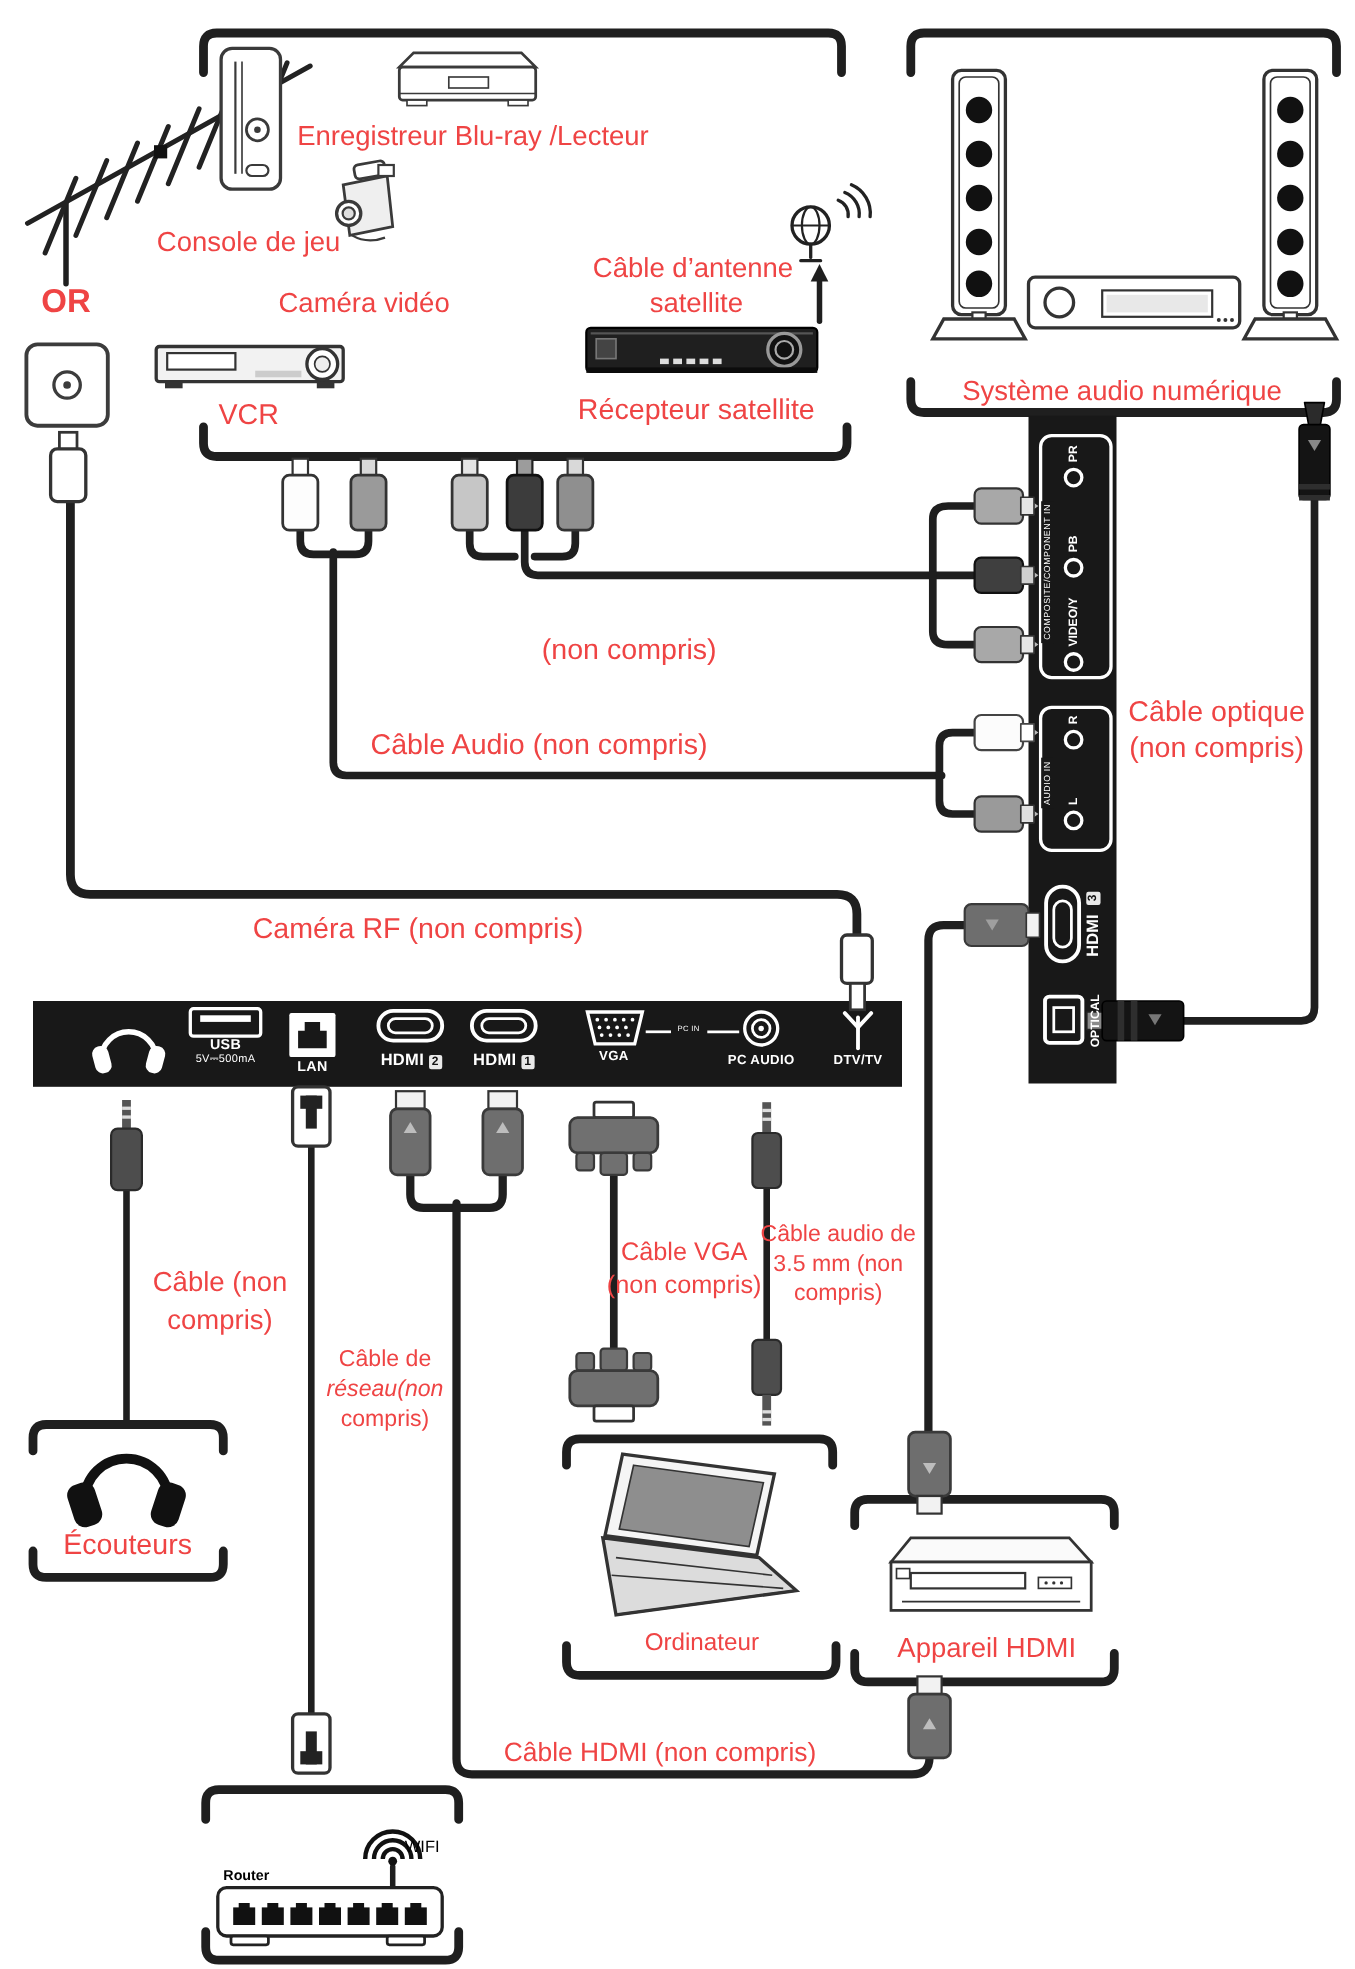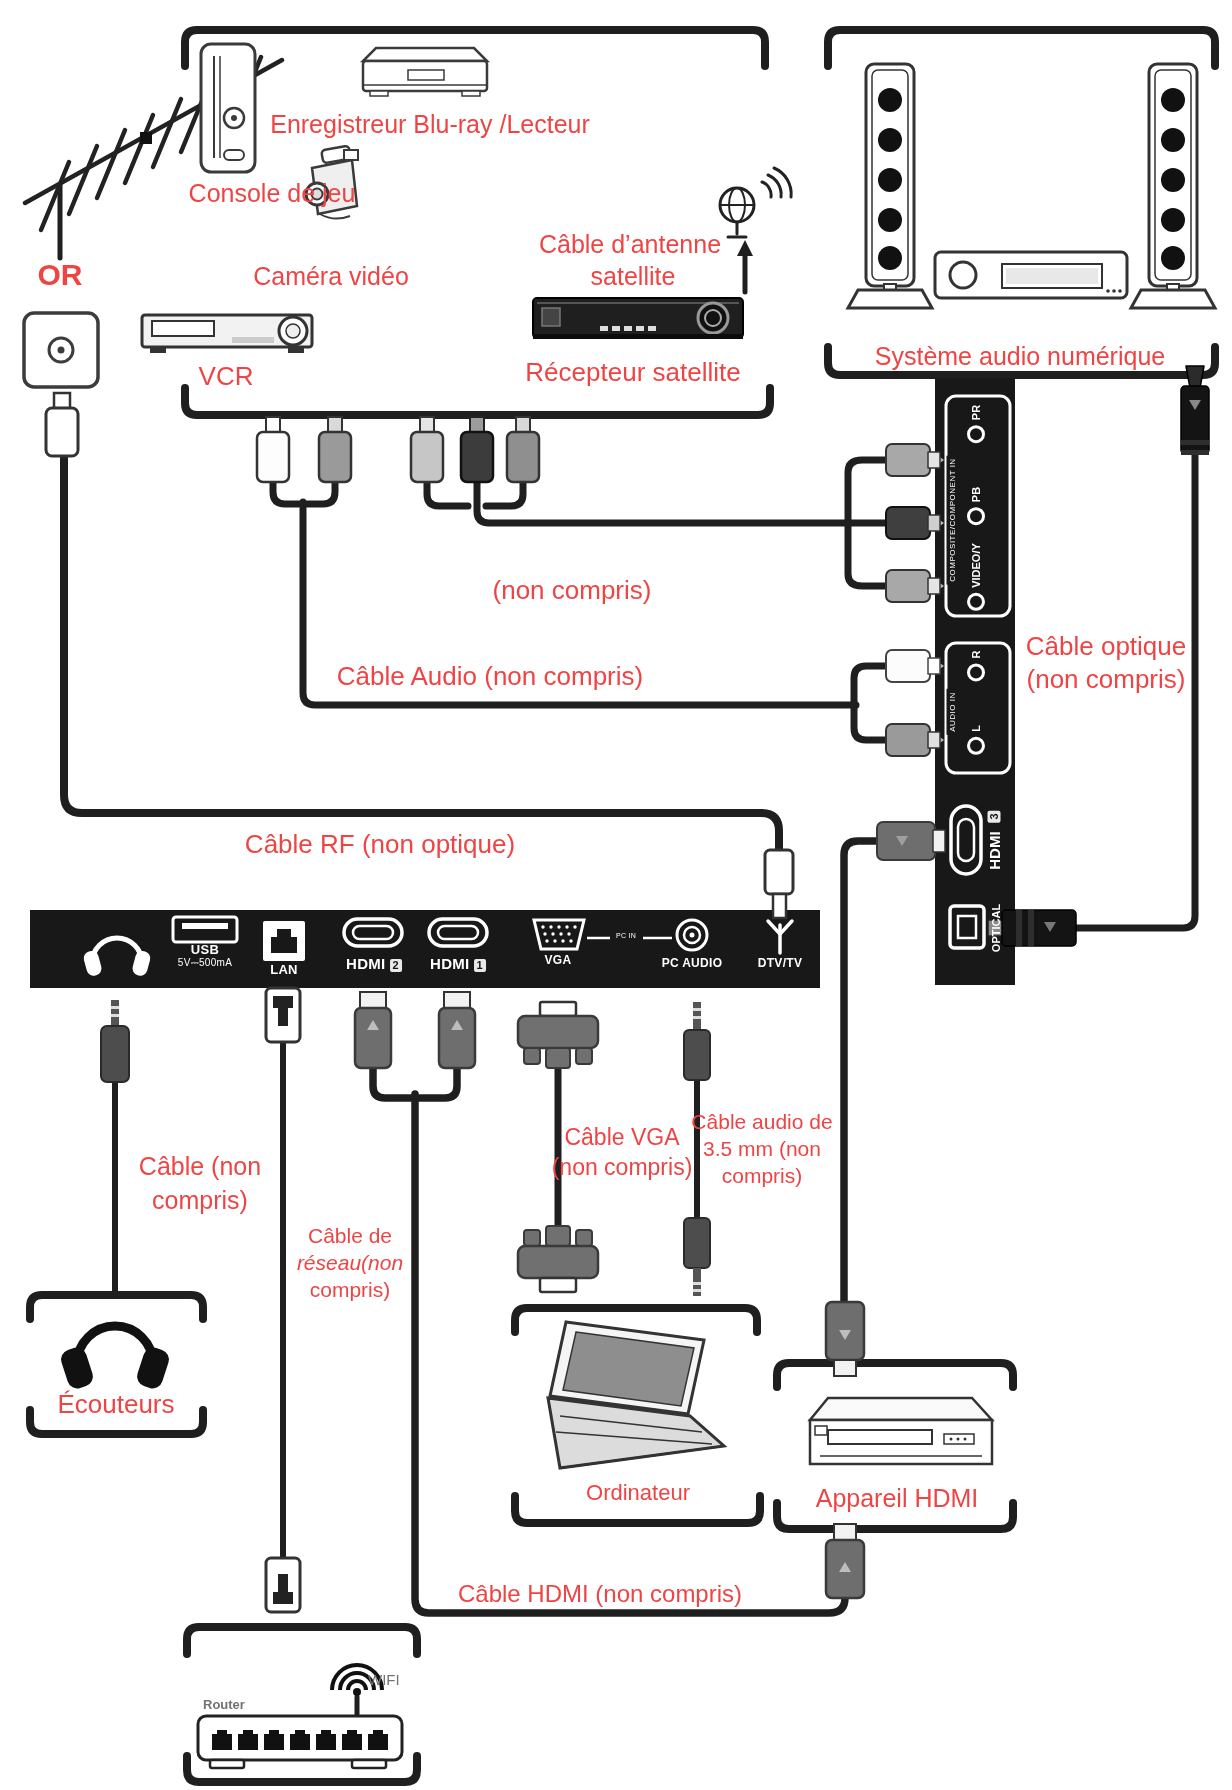--- a/index.html
+++ b/index.html
@@ -1,21 +1,21 @@
 <!DOCTYPE html>
 <html><head>
 <meta charset="utf-8">
 <style>
   html,body{margin:0;padding:0;background:#ffffff;}
   #page{position:relative;width:1232px;height:1790px;background:#fff;overflow:hidden;
         font-family:"Liberation Sans",sans-serif;}
   svg{position:absolute;left:0;top:0;}
   .L{position:absolute;color:#ef4444;text-align:center;transform:translateX(-50%);
      white-space:nowrap;line-height:1.15;}
-  .Ll{position:absolute;color:#737373;white-space:nowrap;line-height:1.1;}
+  .Ll{position:absolute;color:#000000;white-space:nowrap;line-height:1.1;}
   .Lw{position:absolute;color:#fff;text-align:center;transform:translateX(-50%);
       white-space:nowrap;font-weight:bold;letter-spacing:.3px;}
   .rot{position:absolute;display:flex;align-items:center;gap:5px;color:#fff;
        white-space:nowrap;transform:translate(-50%,-50%) rotate(-90deg);font-weight:bold;}
   .ring{display:inline-block;width:12px;height:12px;border:3px solid #fff;border-radius:50%;}
   .numbox{display:inline-block;background:#e9e9e9;color:#141414;border-radius:2px;
           padding:0 3px;margin-left:4px;font-weight:bold;line-height:1.2;}
   .grp{background:#181818;padding:1px 3px;letter-spacing:.5px;}
 </style>
 </head>
@@ -464,34 +464,34 @@
             <rect x="373" y="1730" width="10" height="6"></rect>
       </g>
       <rect x="210" y="1760" width="34" height="8" rx="2" fill="#fff" stroke="#222" stroke-width="2.5"></rect>
       <rect x="352" y="1760" width="34" height="8" rx="2" fill="#fff" stroke="#222" stroke-width="2.5"></rect>
     </g>
   </g>
 </svg>
 
 <div class="L" style="left:60px;top:258px;font-size:30px;font-weight:bold;">OR</div>
 
-<div class="L" style="left:226px;top:179px;font-size:25px;margin-left:46px;">Console de jeu</div>
+<div class="L" style="left:226px;top:206px;font-size:25px;">Console de jeu</div>
 <div class="L" style="left:430px;top:110px;font-size:25px;">Enregistreur Blu-ray /Lecteur</div>
 <div class="L" style="left:331px;top:262px;font-size:25px;">Caméra vidéo</div>
 <div class="L" style="left:630px;top:230px;font-size:25px;">Câble d’antenne</div>
 <div class="L" style="left:633px;top:262px;font-size:25px;">satellite</div>
 <div class="L" style="left:226px;top:362px;font-size:26px;">VCR</div>
 <div class="L" style="left:633px;top:358px;font-size:26px;">Récepteur satellite</div>
 <div class="L" style="left:1020px;top:342px;font-size:25px;">Système audio numérique</div>
 
 <div class="L" style="left:572px;top:576px;font-size:26px;">(non compris)</div>
 <div class="L" style="left:490px;top:662px;font-size:26px;">Câble Audio (non compris)</div>
 <div class="L" style="left:1106px;top:632px;font-size:26px;">Câble optique</div>
 <div class="L" style="left:1106px;top:665px;font-size:26px;">(non compris)</div>
-<div class="L" style="left:380px;top:830px;font-size:26px;">Câble RF (non optique)</div>
+<div class="L" style="left:380px;top:830px;font-size:26px;">Caméra RF (non compris)</div>
 
 <div class="L" style="left:200px;top:1152px;font-size:25px;">Câble (non</div>
 <div class="L" style="left:200px;top:1186px;font-size:25px;">compris)</div>
 <div class="L" style="left:116px;top:1390px;font-size:26px;">Écouteurs</div>
 
 <div class="L" style="left:350px;top:1224px;font-size:21px;">Câble de</div>
 <div class="L" style="left:350px;top:1251px;font-size:21px;font-style:italic;">réseau(non</div>
 <div class="L" style="left:350px;top:1278px;font-size:21px;">compris)</div>
 
 <div class="L" style="left:622px;top:1124px;font-size:23px;">Câble VGA</div>

